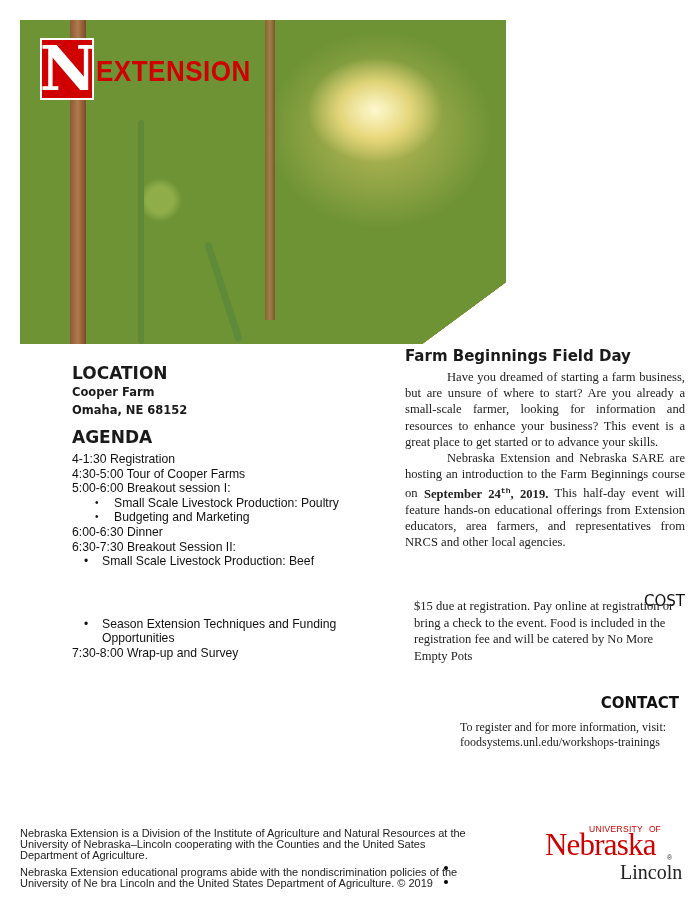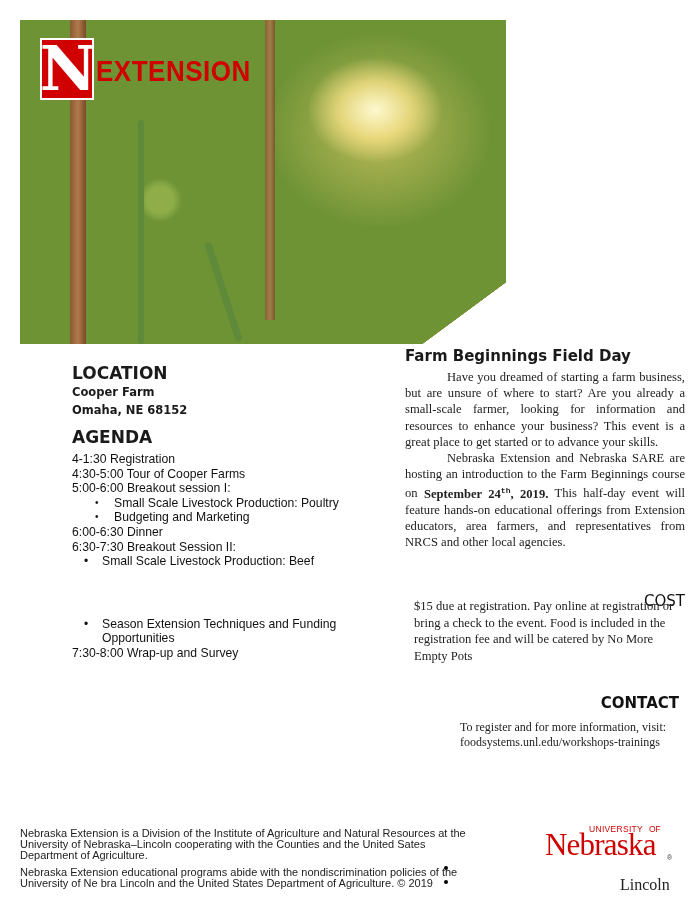--- a/index.html
+++ b/index.html
@@ -60,21 +60,21 @@
 
   .footer { position:absolute; left:20px; top:828px; width:460px; font-family:"Liberation Sans", sans-serif; font-size:11px; line-height:11px; color:#222; }
   .footer p { margin:0 0 6px 0; }
   .dots { position:absolute; left:444px; top:866px; }
   .dots span { display:block; width:4px; height:4px; background:#000; border-radius:50%; margin-bottom:10px; }
 
   .unl-logo { position:absolute; left:545px; top:824px; width:140px; height:60px; }
   .unl-logo .univ { position:absolute; left:44px; top:0; font-family:"Liberation Sans", sans-serif; font-size:8.5px; color:#d00000; letter-spacing:0.3px; }
   .unl-logo .ofw { position:absolute; left:104px; top:0; font-family:"Liberation Sans", sans-serif; font-size:8.5px; color:#d00000; }
   .unl-logo .neb { position:absolute; left:0; top:6px; font-family:"Liberation Serif", serif; font-size:31px; color:#d00000; letter-spacing:-0.8px; line-height:30px; }
-  .unl-logo .lin { position:absolute; left:75px; top:37px; font-family:"Liberation Serif", serif; font-size:16px; color:#222;margin-top:15px; }
+  .unl-logo .lin { position:absolute; left:75px; top:37px; font-family:"Liberation Serif", serif; font-size:20px; color:#222; }
   .unl-logo .reg { position:absolute; left:122px; top:30px; font-family:"Liberation Sans", sans-serif; font-size:7px; color:#333; }
 </style>
 </head>
 <body>
 
 <div class="photo">
   <div class="stake" style="left:50px;top:0;width:16px;height:324px;"></div>
   <div class="stake" style="left:245px;top:0;width:10px;height:300px;opacity:0.8;"></div>
   <div class="stem" style="left:118px;top:100px;width:6px;height:224px;"></div>
   <div class="stem" style="left:200px;top:220px;width:7px;height:104px;transform:rotate(-18deg);"></div>

